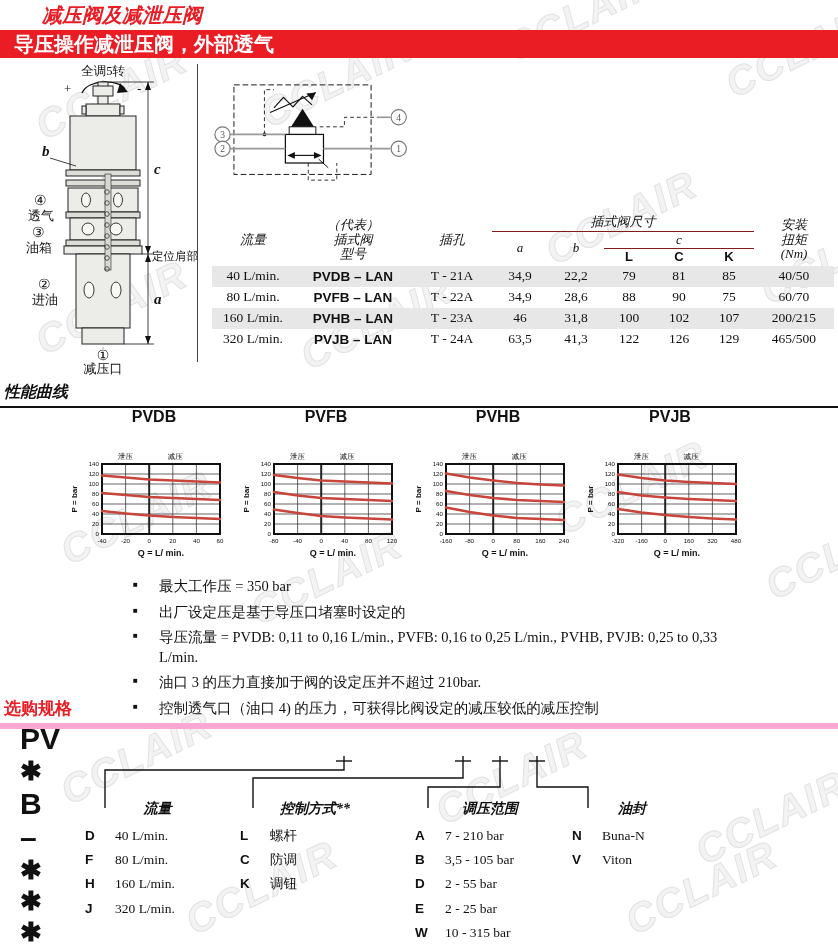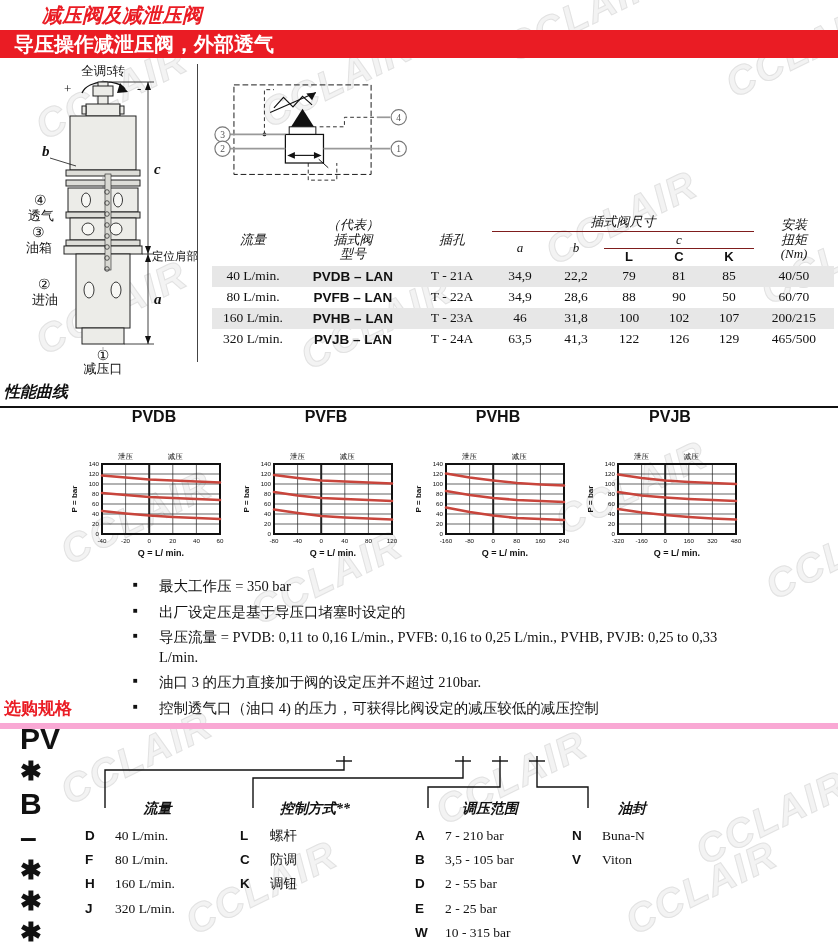--- a/index.html
+++ b/index.html
@@ -267,21 +267,21 @@
           <td>40/50</td>
         </tr>
         <tr>
           <td>80 L/min.</td>
           <td class="model">PVFB – LAN</td>
           <td>T - 22A</td>
           <td>34,9</td>
           <td>28,6</td>
           <td>88</td>
           <td>90</td>
-          <td>50</td>
+          <td>75</td>
           <td>60/70</td>
         </tr>
         <tr class="stripe">
           <td>160 L/min.</td>
           <td class="model">PVHB – LAN</td>
           <td>T - 23A</td>
           <td>46</td>
           <td>31,8</td>
           <td>100</td>
           <td>102</td>

